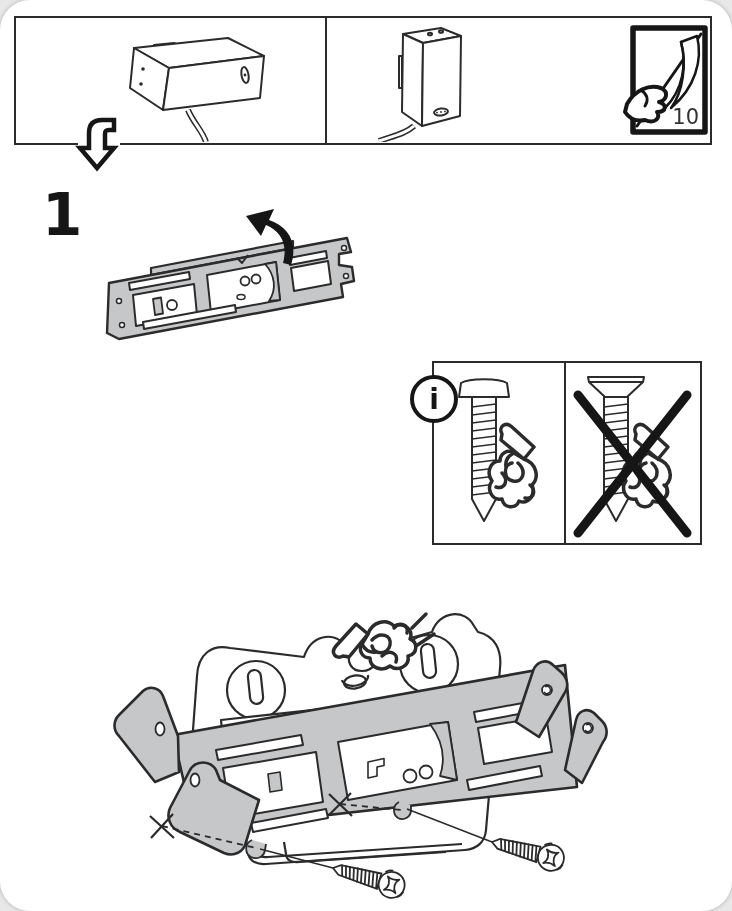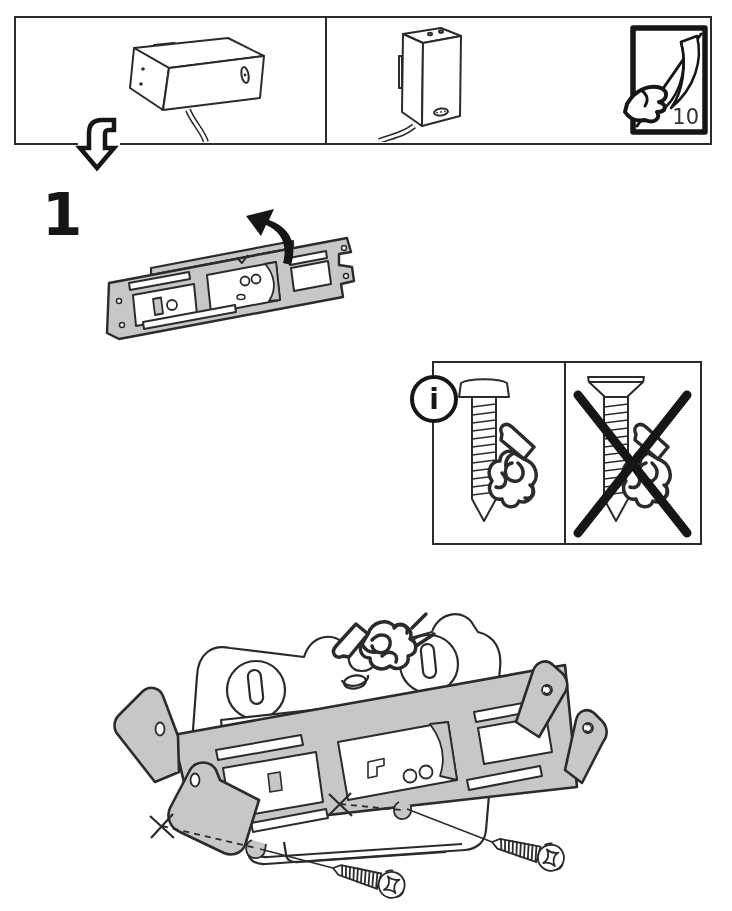--- a/index.html
+++ b/index.html
@@ -1,19 +1,20 @@
 <!DOCTYPE html>
 <html><head>
 <meta charset="utf-8">
 <style>
   html,body{margin:0;padding:0;background:#e8e8e8;}
   .page{
     position:relative;width:732px;height:911px;background:#ffffff;
     font-family:"DejaVu Sans","Liberation Sans",sans-serif;overflow:hidden;
     box-shadow:0 0 4px rgba(0,0,0,.25);
+    border-radius:30px;
   }
   .abs{position:absolute;}
   
   .parts-box{
     left:14px;top:16px;width:694px;height:125px;
     border:2.5px solid #2b2b2b;display:flex;
   }
   .cell{position:relative;height:100%;}
   .cell-left{width:309px;border-right:2px solid #2b2b2b;}
   .cell-right{flex:1;}

